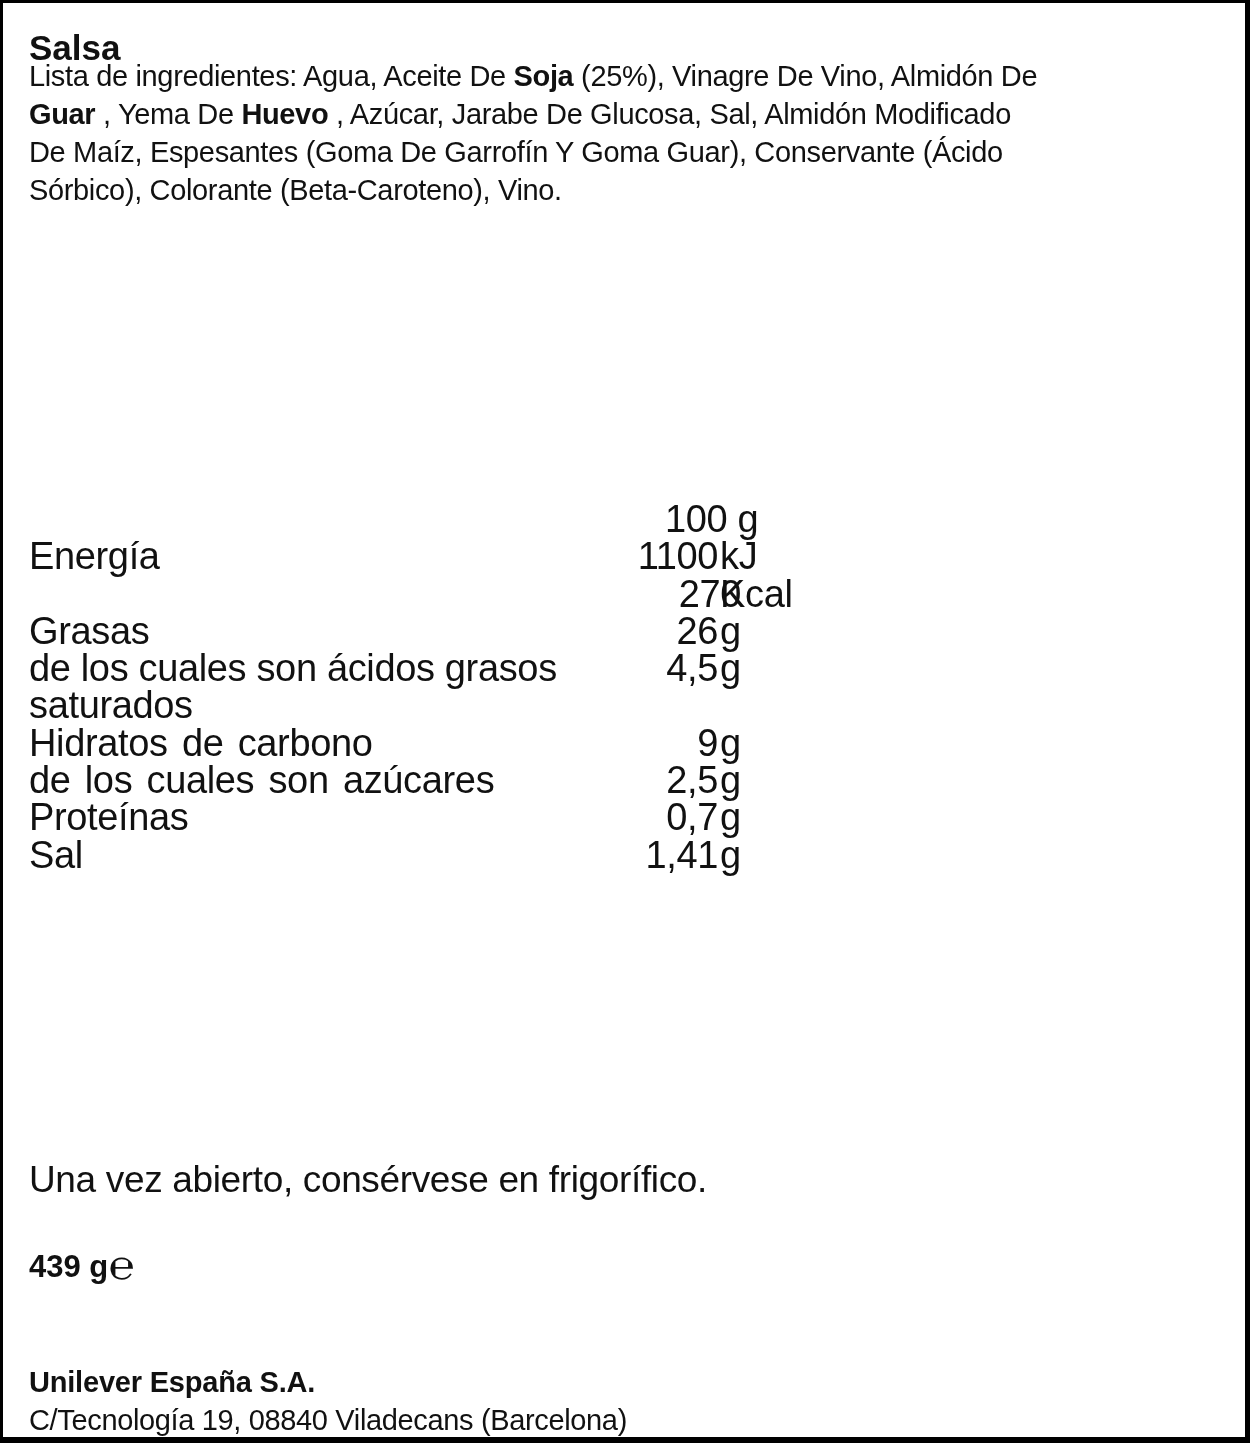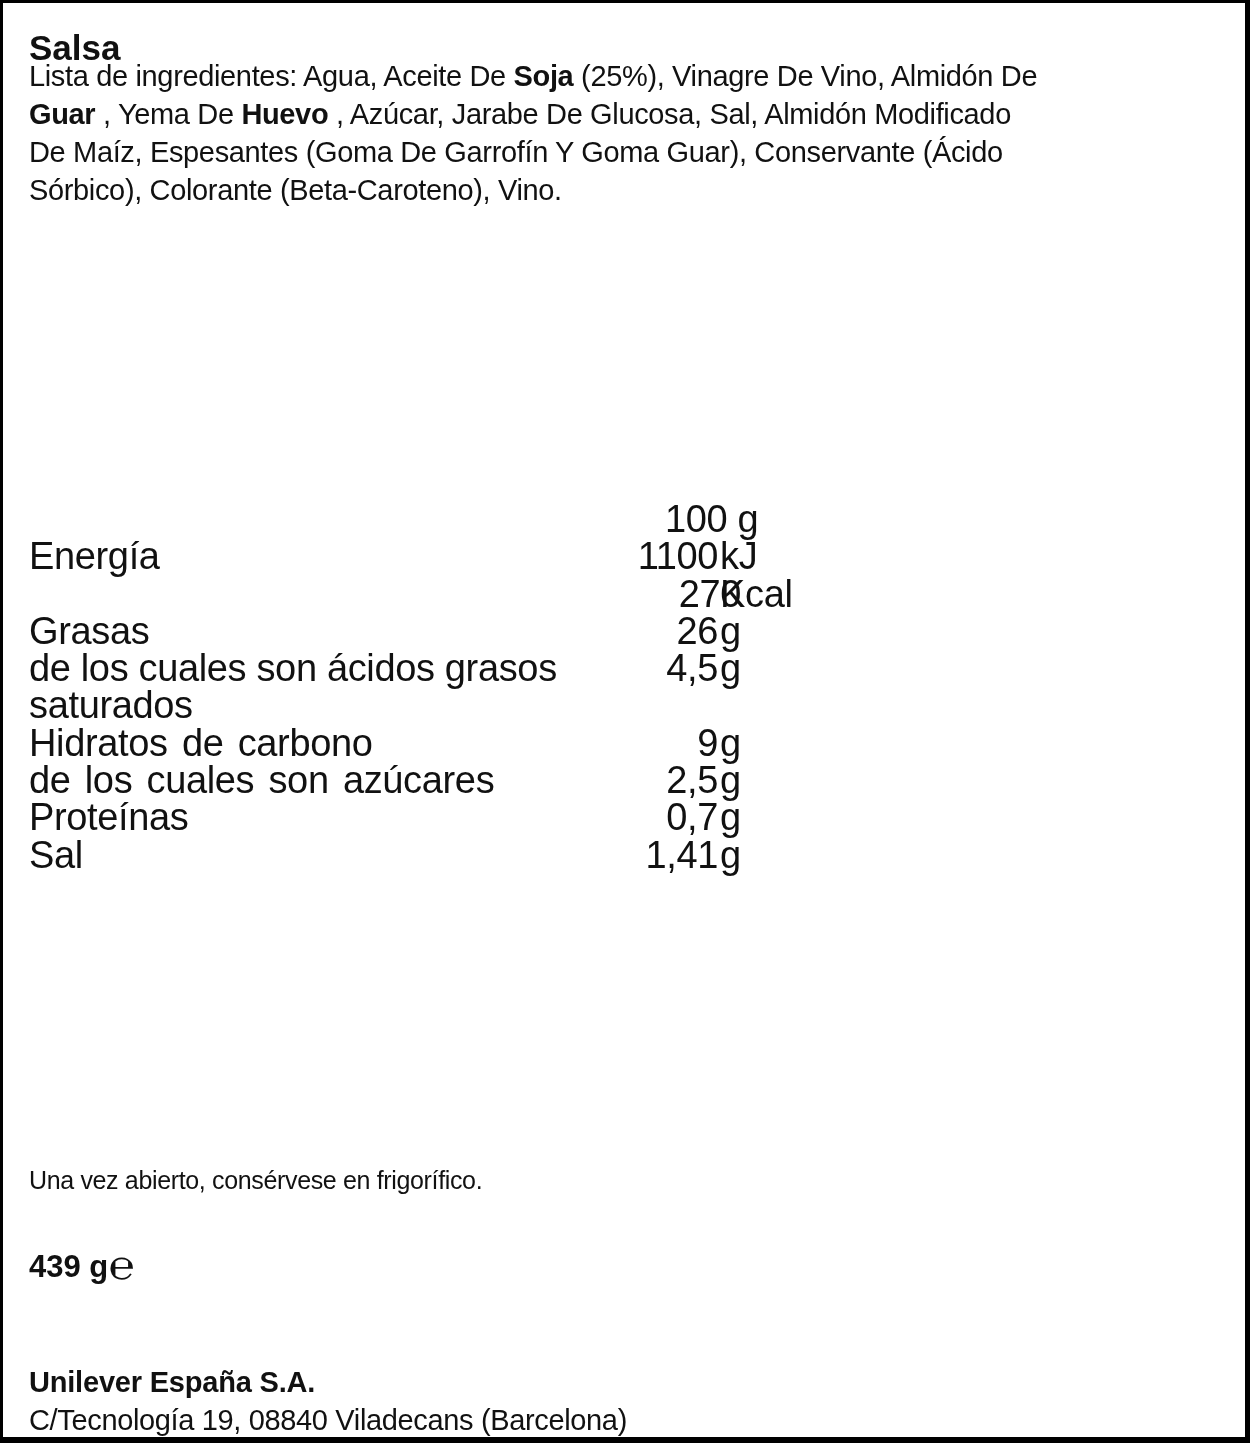--- a/index.html
+++ b/index.html
@@ -83,21 +83,21 @@
       white-space: nowrap;
     }
     .nrow .header {
       position: absolute;
       left: 662px;
       white-space: nowrap;
     }
     .wide-spaced { word-spacing: 4px; }
     .storage {
       left: 26px; top: 1158px;
-      font-size: 25px;
+      font-size: 37px;
       line-height: 38px;
       letter-spacing: -0.35px;
     }
     .net {
       left: 26px; top: 1242px;
       font-size: 31px;
       font-weight: bold;
       line-height: 40px;
     }
     .net .emark {

